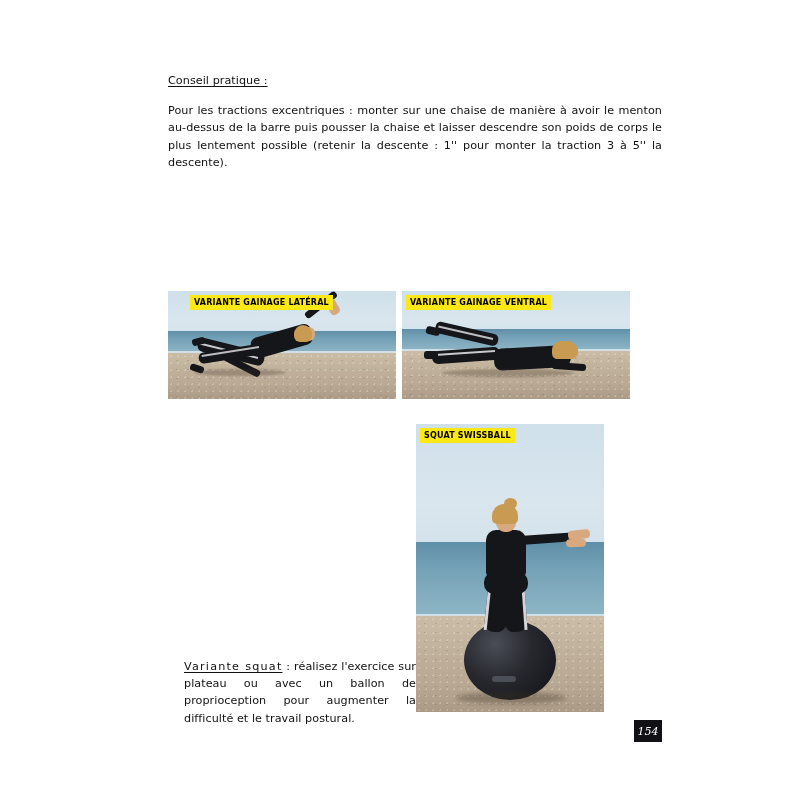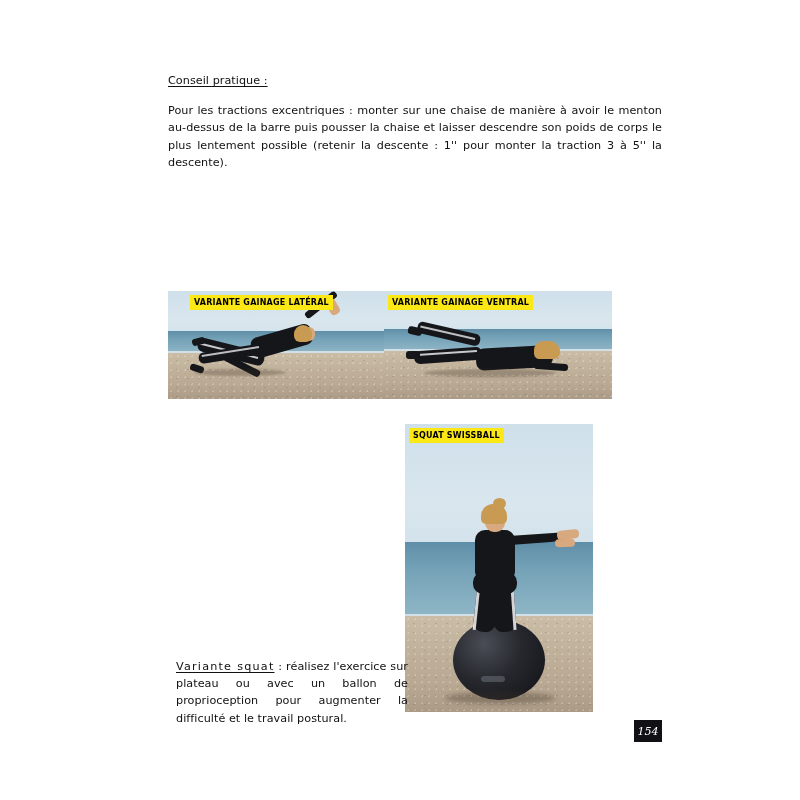--- a/index.html
+++ b/index.html
@@ -61,25 +61,25 @@
   .photo {
     position: absolute;
     overflow: hidden;
     background: #9fc2d6;
   }
   #photo-lateral {
     left: 0px; top: 0px;
     width: 228px; height: 108px;
   }
   #photo-ventral {
-    left: 216px; top: 0px;
+    left: 234px; top: 0px;
     width: 228px; height: 108px;
   }
   #photo-squat {
-    left: 237px; top: 0px;
+    left: 248px; top: 0px;
     width: 188px; height: 288px;
   }
   .photo-col {
     position: absolute;
     left: 168px;
     top: 424px;
     width: 494px;
     height: 290px;
   }
 
@@ -127,21 +127,21 @@
   
   .fig { position: absolute; }
   .limb { position: absolute; background: #15161a; }
   .skin { position: absolute; background: #d8a97f; }
   .hair { position: absolute; background: #c99a52; }
   .stripe { position: absolute; background: #e9e9ec; }
 
   
   .bottom-text {
     position: absolute;
-    left: 176px;
+    left: 184px;
     top: 658px;
     width: 232px;
     font-size: 11.2px;
     line-height: 17.2px;
     text-align: justify;
     color: #111;
   }
 
   
   .page-num {

